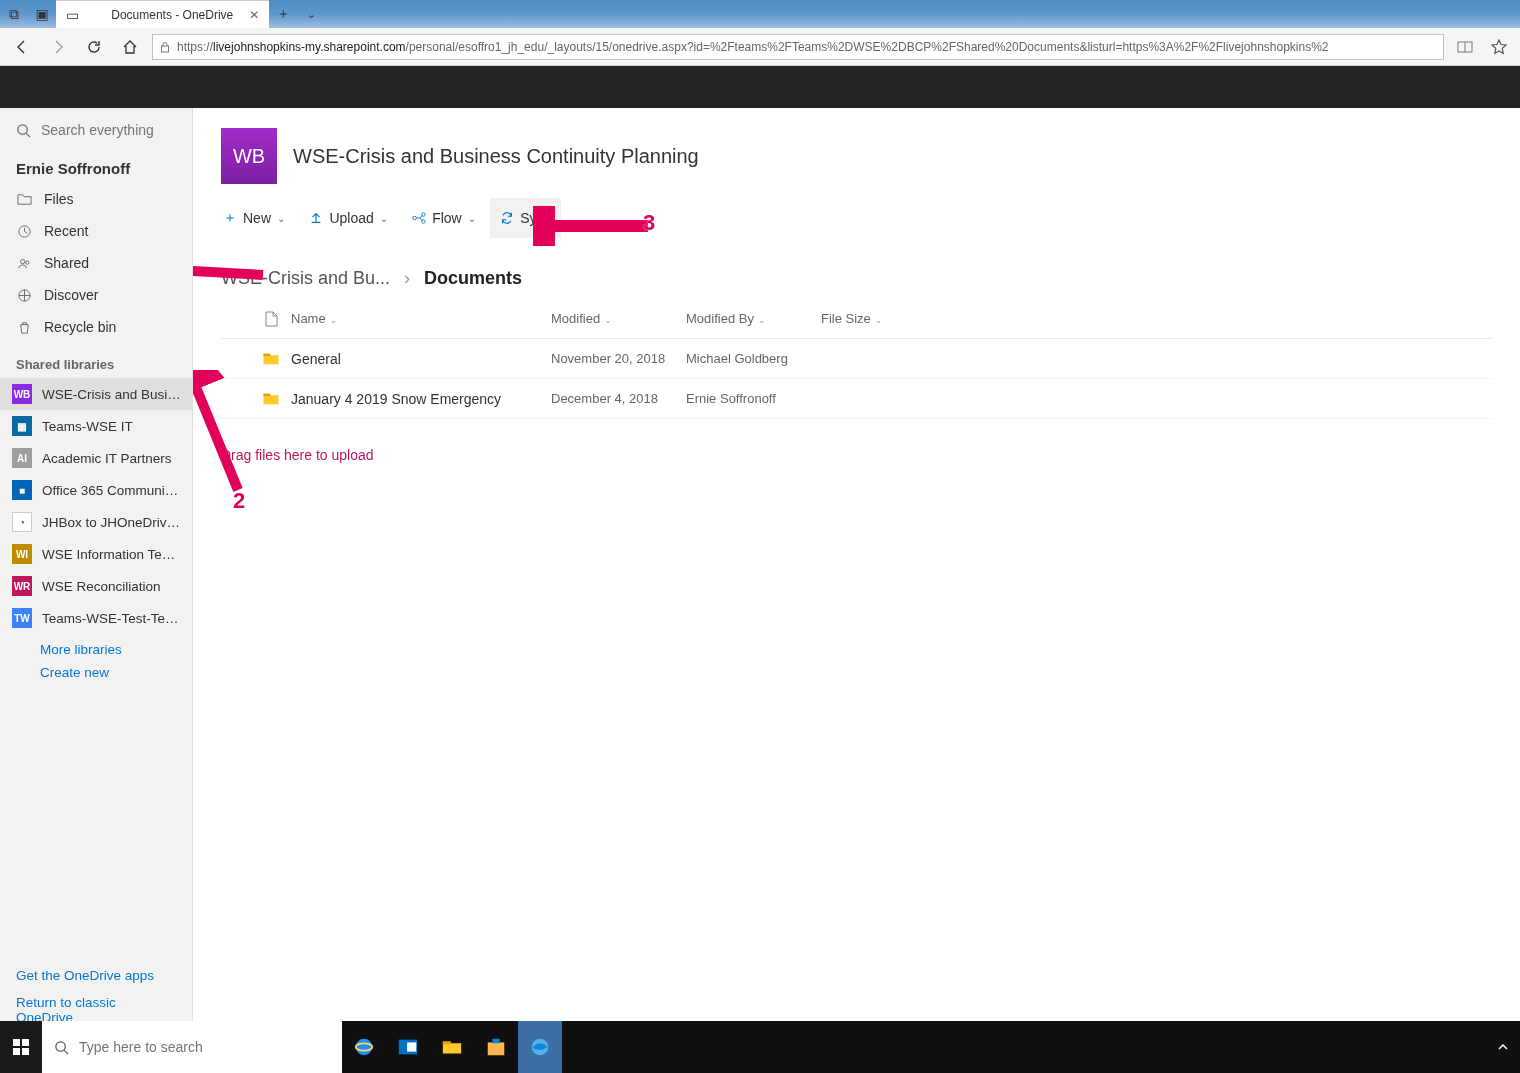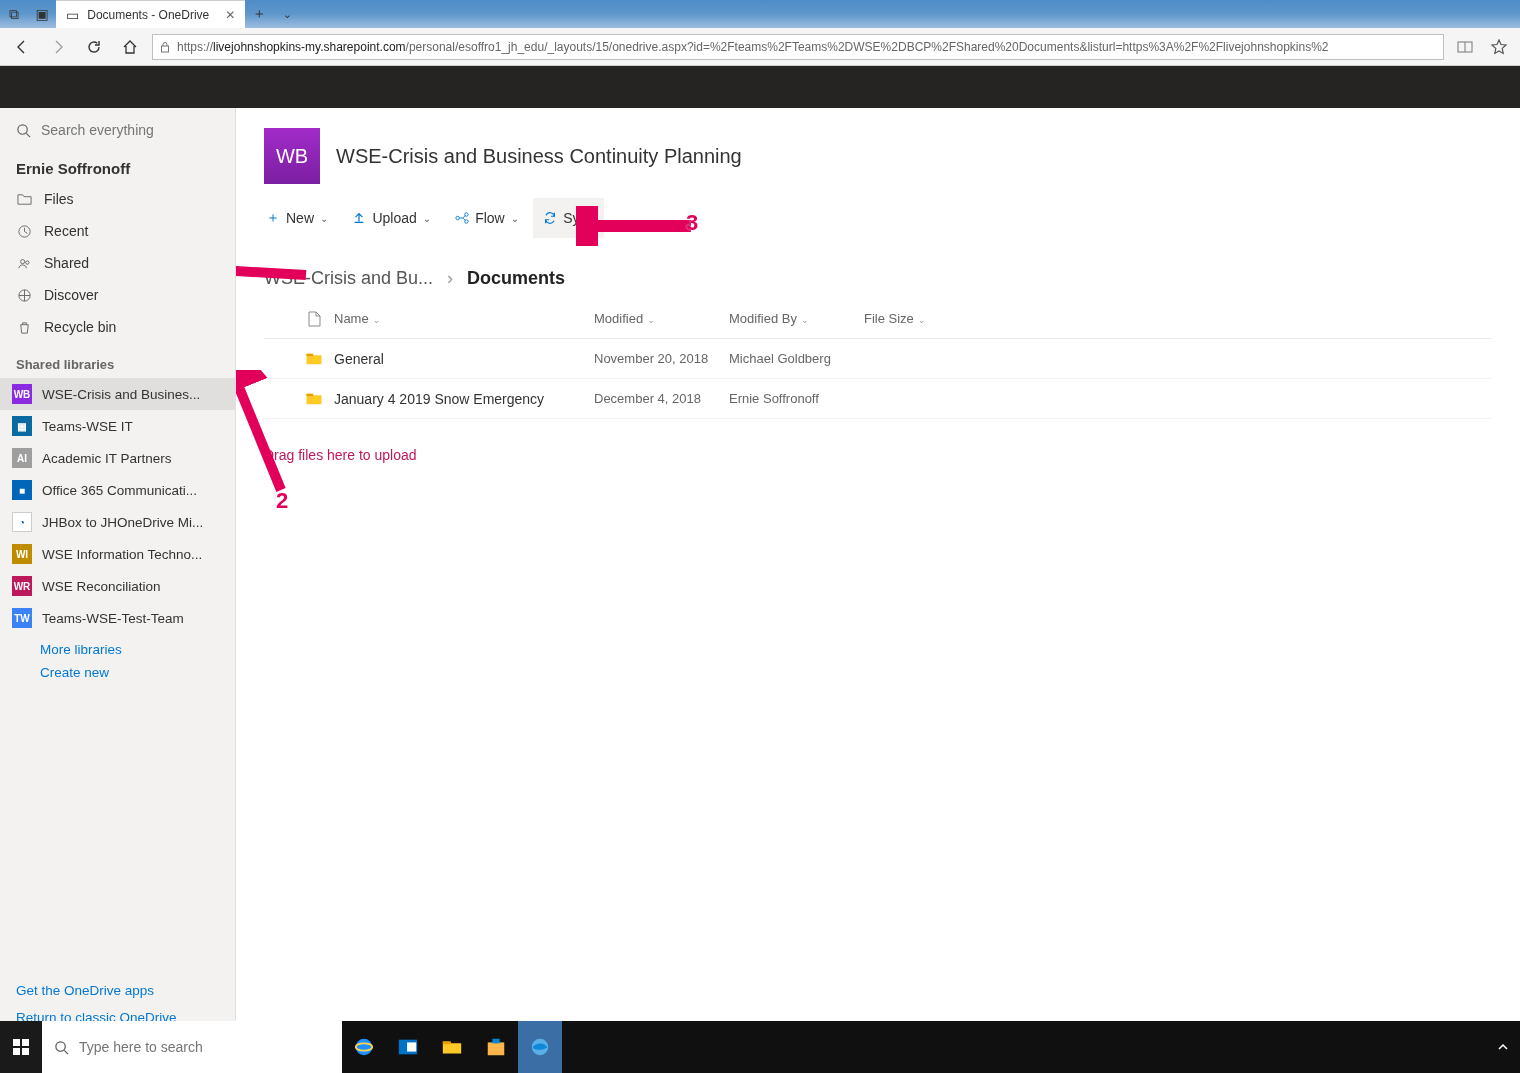--- a/index.html
+++ b/index.html
@@ -2,33 +2,33 @@
 <html><head>
 <meta charset="utf-8">
 <style>
   * { box-sizing: border-box; margin: 0; padding: 0; }
   html, body { height: 100%; width: 100%; font-family: "Segoe UI", Arial, sans-serif; font-size: 14px; color: #333; overflow: hidden; background:#fff;}
   
   .titlebar { height:28px; background: linear-gradient(to bottom,#4d8cc7 0%, #5e97cb 50%, #9ebde0 100%); display:flex; align-items:stretch; }
   .tb-left-btns { display:flex; }
   .tb-btn { width:28px; display:flex; align-items:center; justify-content:center; color:#333;}
   .tab { background:#fff; display:flex; align-items:center; padding:0 10px; gap:8px; min-width:180px; border-top:1px solid #ccc;}
-  .tab-title { font-size:12px; }
+  .tab-title { font-size:12px;margin-left:24px; }
   .tab-close { font-size:12px; color:#666;}
   .tab-plus { width:28px; display:flex; align-items:center; justify-content:center; color:#333;}
   .addrbar { height:38px; background:#f5f5f5; border-bottom:1px solid #d0d0d0; display:flex; align-items:center; padding:0 8px; gap:8px;}
   .nav-btn { width:28px; height:28px; display:flex; align-items:center; justify-content:center; color:#555;}
   .url-field { flex:1; height:26px; border:1px solid #c0c0c0; background:#fff; display:flex; align-items:center; padding:0 6px; font-size:12px; color:#666; gap:6px; overflow:hidden;}
   .url-host { color:#222;}
   .end-btn { width:26px; display:flex; align-items:center; justify-content:center; color:#555;}
   
   .dark-band { height:42px; background:#252423; }
   
   .app { position:absolute; top:108px; bottom:34px; left:0; right:0; display:flex;}
-  .sidebar { width:236px; background:#f3f2f1; display:flex; flex-direction:column; position:relative; border-right:1px solid #e1dfdd;}
+  .sidebar { width:193px; background:#f3f2f1; display:flex; flex-direction:column; position:relative; border-right:1px solid #e1dfdd;}
   .search-row { height:44px; display:flex; align-items:center; padding:0 16px; gap:10px; color:#666;}
   .search-row input { border:none; background:transparent; font-size:14px; color:#666; outline:none; width:100%;}
   .user-name { padding:8px 16px 6px; font-weight:600; font-size:15px; color:#333;}
   .sb-item { height:32px; display:flex; align-items:center; padding:0 16px; gap:12px; color:#333; cursor:pointer;}
   .sb-item .ico { width:16px; display:flex; justify-content:center; color:#666;}
   .sb-section { padding:14px 16px 6px; font-size:13px; font-weight:600; color:#666;}
   .lib-item { height:32px; display:flex; align-items:center; padding:0 10px 0 12px; gap:10px; cursor:pointer; overflow:hidden;}
   .lib-item.selected { background:#e1dfdd;}
   .lib-badge { width:20px; height:20px; flex:none; display:flex; align-items:center; justify-content:center; font-size:10px; color:#fff; font-weight:600;}
   .lib-label { font-size:13.5px; white-space:nowrap; overflow:hidden; text-overflow:ellipsis;}

